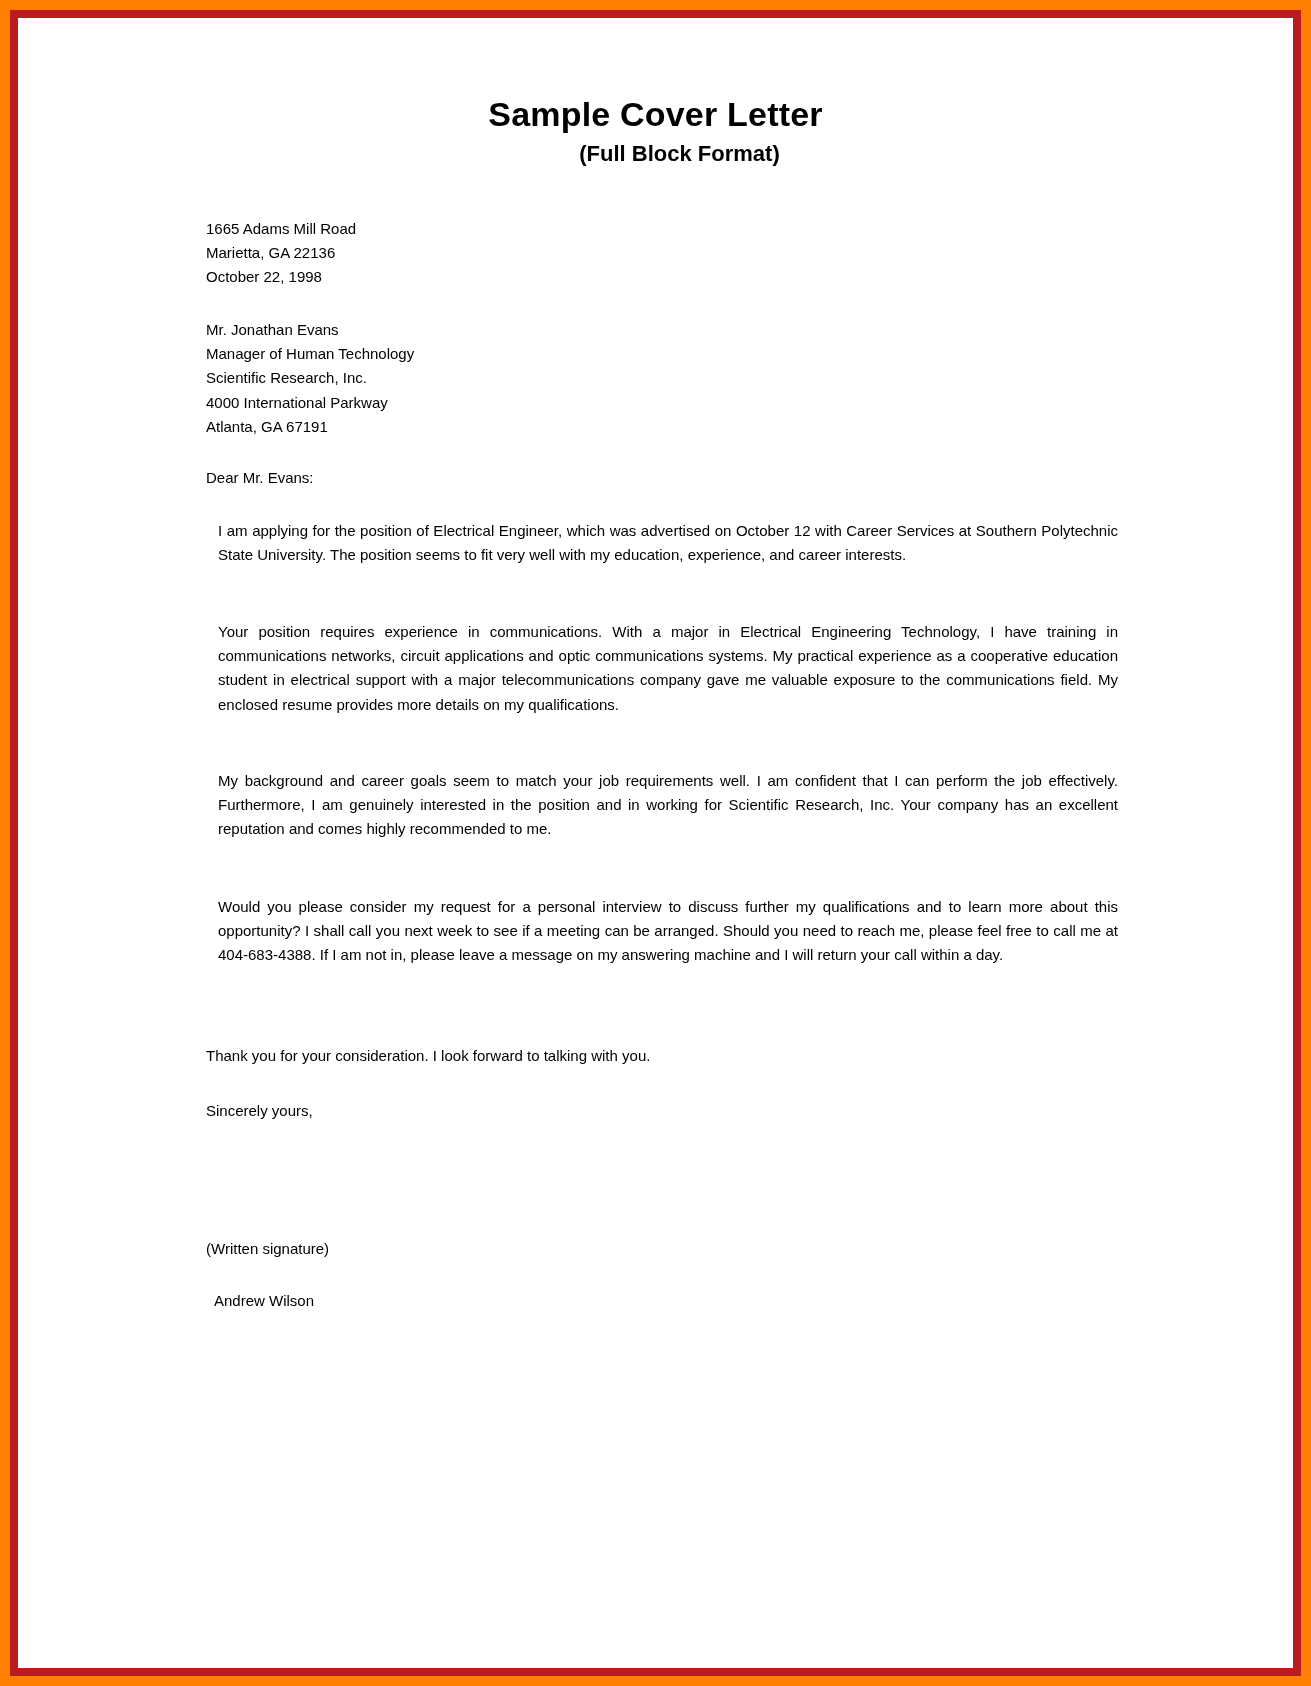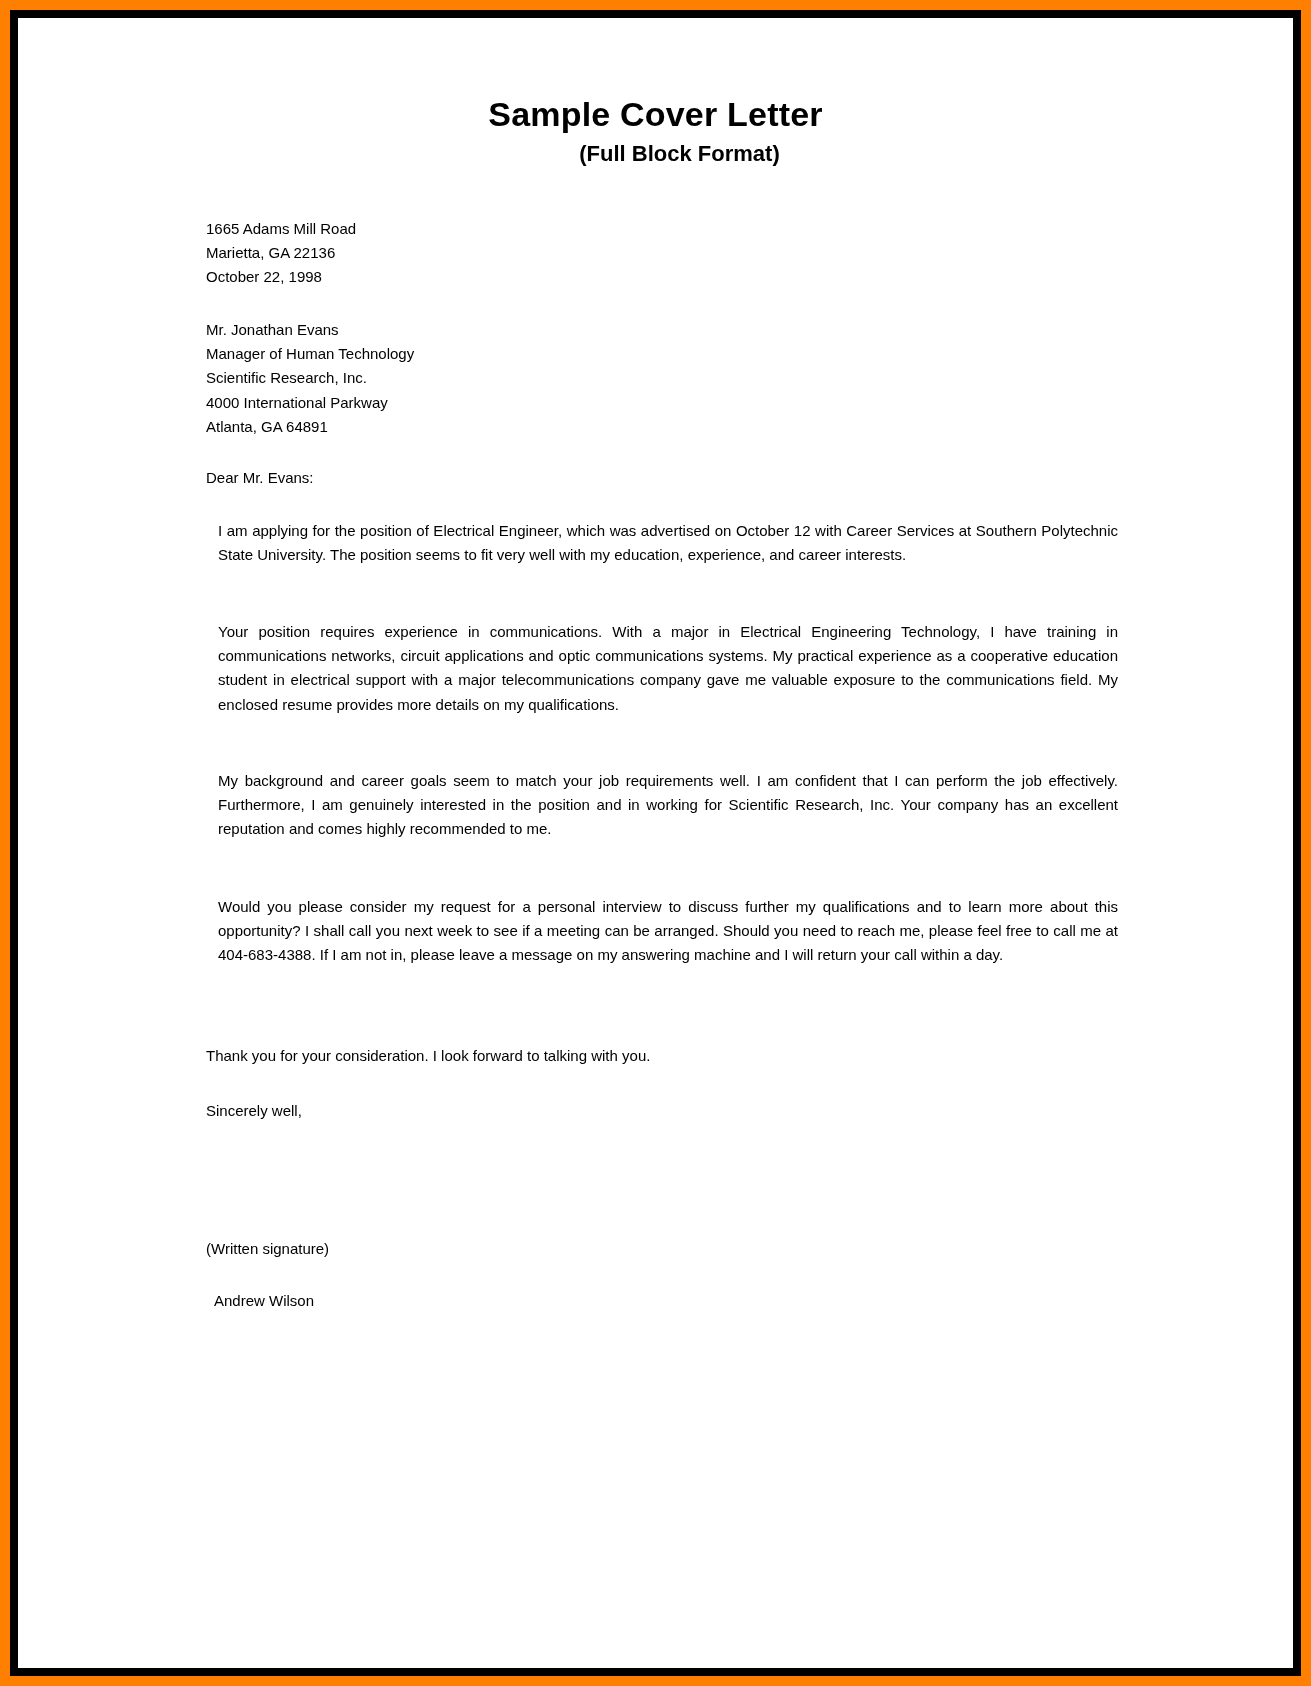--- a/index.html
+++ b/index.html
@@ -12,21 +12,21 @@
       width: 1311px;
       height: 1686px;
       box-sizing: border-box;
       background: #ff8000;
       padding: 10px;
     }
     .page-inner-border {
       width: 100%;
       height: 100%;
       box-sizing: border-box;
-      background: #000000;
+      background: #b91c1c;
       padding: 8px;
     }
     .page {
       position: relative;
       width: 100%;
       height: 100%;
       background: #ffffff;
       overflow: hidden;
       color: #000000;
       font-family: "Liberation Sans", "DejaVu Sans", sans-serif;
@@ -86,32 +86,32 @@
         <span class="line">1665 Adams Mill Road</span>
         <span class="line">Marietta, GA 22136</span>
         <span class="line">October 22, 1998</span>
       </div>
 
       <div class="block" style="top:300px;">
         <span class="line">Mr. Jonathan Evans</span>
         <span class="line">Manager of Human Technology</span>
         <span class="line">Scientific Research, Inc.</span>
         <span class="line">4000 International Parkway</span>
-        <span class="line">Atlanta, GA 64891</span>
+        <span class="line">Atlanta, GA 67191</span>
       </div>
 
       <div class="block" style="top:448px;">Dear Mr. Evans:</div>
 
       <div class="block para" style="top:501px;">I am applying for the position of Electrical Engineer, which was advertised on October 12 with Career Services at Southern Polytechnic State University. The position seems to fit very well with my education, experience, and career interests.</div>
       <div class="block para" style="top:602px;">Your position requires experience in communications. With a major in Electrical Engineering Technology, I have training in communications networks, circuit applications and optic communications systems. My practical experience as a cooperative education student in electrical support with a major telecommunications company gave me valuable exposure to the communications field. My enclosed resume provides more details on my qualifications.</div>
       <div class="block para" style="top:751px;">My background and career goals seem to match your job requirements well. I am confident that I can perform the job effectively. Furthermore, I am genuinely interested in the position and in working for Scientific Research, Inc. Your company has an excellent reputation and comes highly recommended to me.</div>
       <div class="block para" style="top:877px;">Would you please consider my request for a personal interview to discuss further my qualifications and to learn more about this opportunity? I shall call you next week to see if a meeting can be arranged. Should you need to reach me, please feel free to call me at 404-683-4388. If I am not in, please leave a message on my answering machine and I will return your call within a day.</div>
       <div class="block" style="top:1026px;">Thank you for your consideration. I look forward to talking with you.</div>
 
-      <div class="block" style="top:1081px;">Sincerely well,</div>
+      <div class="block" style="top:1081px;">Sincerely yours,</div>
 
       <div class="block italic" style="top:1219px;">(Written signature)</div>
 
       <div class="block" style="top:1271px;margin-left:8px;">Andrew Wilson</div>
 
     </div>
   </div>
 </div>
 
 </body></html>

